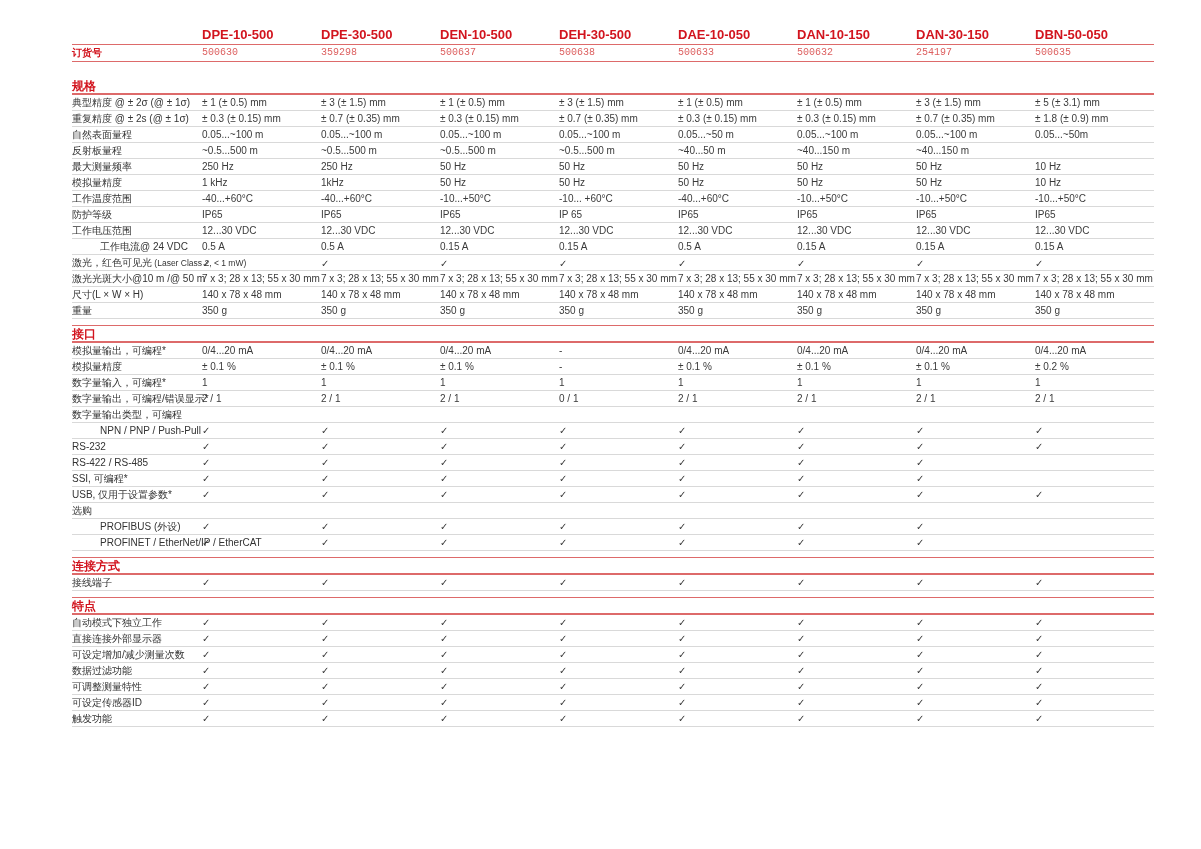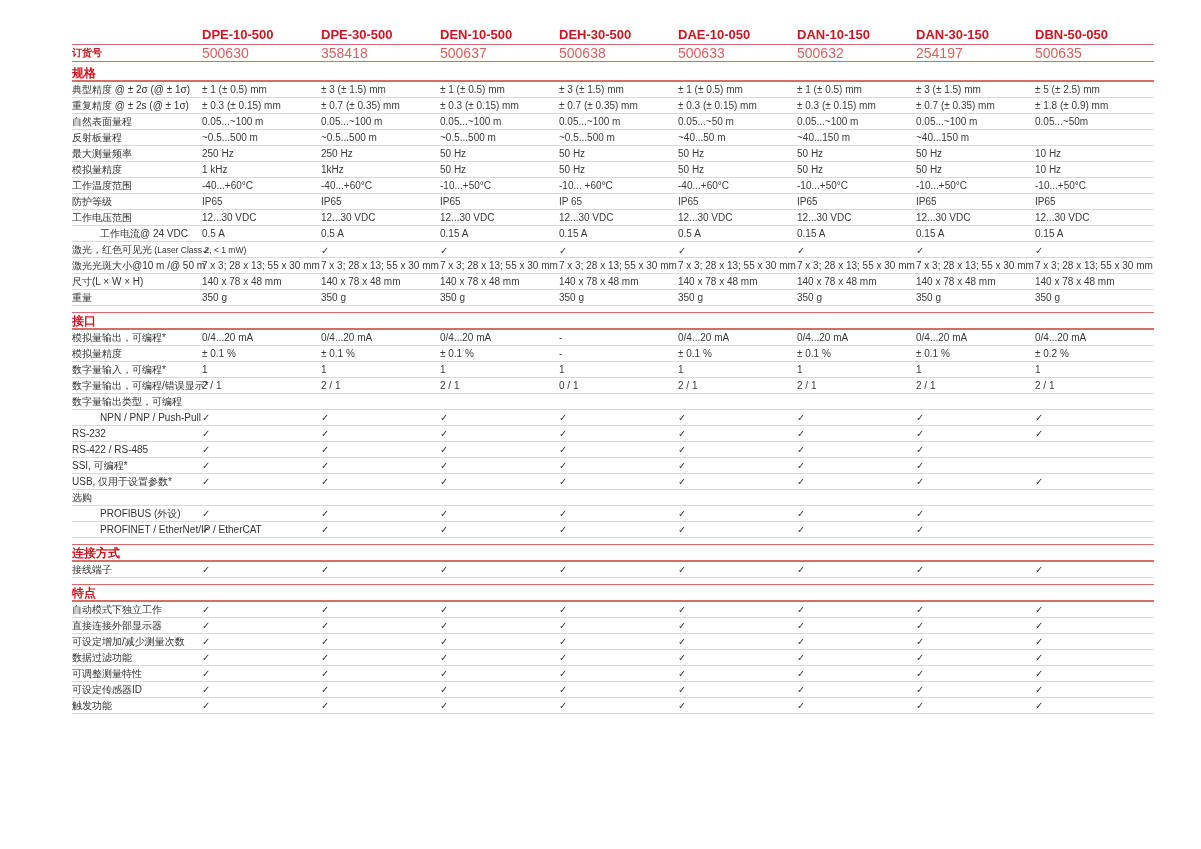--- a/index.html
+++ b/index.html
@@ -12,28 +12,28 @@
   *{box-sizing:border-box;margin:0;padding:0;}
   html,body{width:1201px;height:849px;background:#ffffff;overflow:hidden;
     font-family:"Liberation Sans","DejaVu Sans",sans-serif;color:var(--ink);}
   #spec-table{position:absolute;left:72px;top:26px;width:1082px;}
   .trow{display:grid;grid-template-columns:130px repeat(8,119px);width:1082px;
     height:16px;line-height:15px;align-items:center;}
   .trow.head{height:19px;line-height:18px;border-bottom:1px solid var(--rule-red);}
   .trow.order{height:17px;line-height:16px;}
   .cell{white-space:nowrap;overflow:visible;font-size:10px;}
   .cell.model{font-size:13px;font-weight:bold;color:var(--red);}
-  .cell.ordnum{font-size:14px;color:var(--red-soft);}
+  .cell.ordnum{font-size:10px;color:var(--red-soft);font-family:Liberation Mono, monospace;}
   .cell.ordlabel{font-size:10px;font-weight:bold;color:var(--red);}
   .cell.label{font-size:10px;color:#333333;}
   .cell.label .note{font-size:8.5px;}
   .cell.label.indent{padding-left:28px;}
   .cell.val{font-size:10px;color:var(--ink);}
   .cell.val.check{font-size:10px;color:#3c3c3c;}
-  .section{margin-top:3px;}
+  .section{margin-top:16px;}
   .section.gap{margin-top:6px;}
   .trow.sect-title{height:17px;line-height:16px;border-bottom:2px solid var(--rule-red);}
   .section.gap .trow.sect-title{border-top:1px solid var(--rule-red);height:18px;}
   .trow.sect-title .cell{font-size:12px;font-weight:bold;color:var(--red);}
   .trow.data{border-bottom:1px solid var(--rule-gray);}
   .trow.order{border-bottom:1px solid var(--rule-red);}
 </style>
 </head>
 <body>
 
@@ -45,42 +45,42 @@
       <div class="cell model">DEN-10-500</div>
       <div class="cell model">DEH-30-500</div>
       <div class="cell model">DAE-10-050</div>
       <div class="cell model">DAN-10-150</div>
       <div class="cell model">DAN-30-150</div>
       <div class="cell model">DBN-50-050</div>
     </div>
     <div class="trow order">
       <div class="cell ordlabel">订货号</div>
       <div class="cell ordnum">500630</div>
-      <div class="cell ordnum">358418</div>
+      <div class="cell ordnum">359298</div>
       <div class="cell ordnum">500637</div>
       <div class="cell ordnum">500638</div>
       <div class="cell ordnum">500633</div>
       <div class="cell ordnum">500632</div>
       <div class="cell ordnum">254197</div>
       <div class="cell ordnum">500635</div>
     </div>
     <div class="section">
       <div class="trow sect-title">
         <div class="cell">规格</div>
       </div>
       <div class="trow data">
         <div class="cell label"><span>典型精度 @ ± 2σ (@ ± 1σ)</span></div>
         <div class="cell val">± 1 (± 0.5) mm</div>
         <div class="cell val">± 3 (± 1.5) mm</div>
         <div class="cell val">± 1 (± 0.5) mm</div>
         <div class="cell val">± 3 (± 1.5) mm</div>
         <div class="cell val">± 1 (± 0.5) mm</div>
         <div class="cell val">± 1 (± 0.5) mm</div>
         <div class="cell val">± 3 (± 1.5) mm</div>
-        <div class="cell val">± 5 (± 2.5) mm</div>
+        <div class="cell val">± 5 (± 3.1) mm</div>
       </div>
       <div class="trow data">
         <div class="cell label"><span>重复精度 @ ± 2s (@ ± 1σ)</span></div>
         <div class="cell val">± 0.3 (± 0.15) mm</div>
         <div class="cell val">± 0.7 (± 0.35) mm</div>
         <div class="cell val">± 0.3 (± 0.15) mm</div>
         <div class="cell val">± 0.7 (± 0.35) mm</div>
         <div class="cell val">± 0.3 (± 0.15) mm</div>
         <div class="cell val">± 0.3 (± 0.15) mm</div>
         <div class="cell val">± 0.7 (± 0.35) mm</div>

